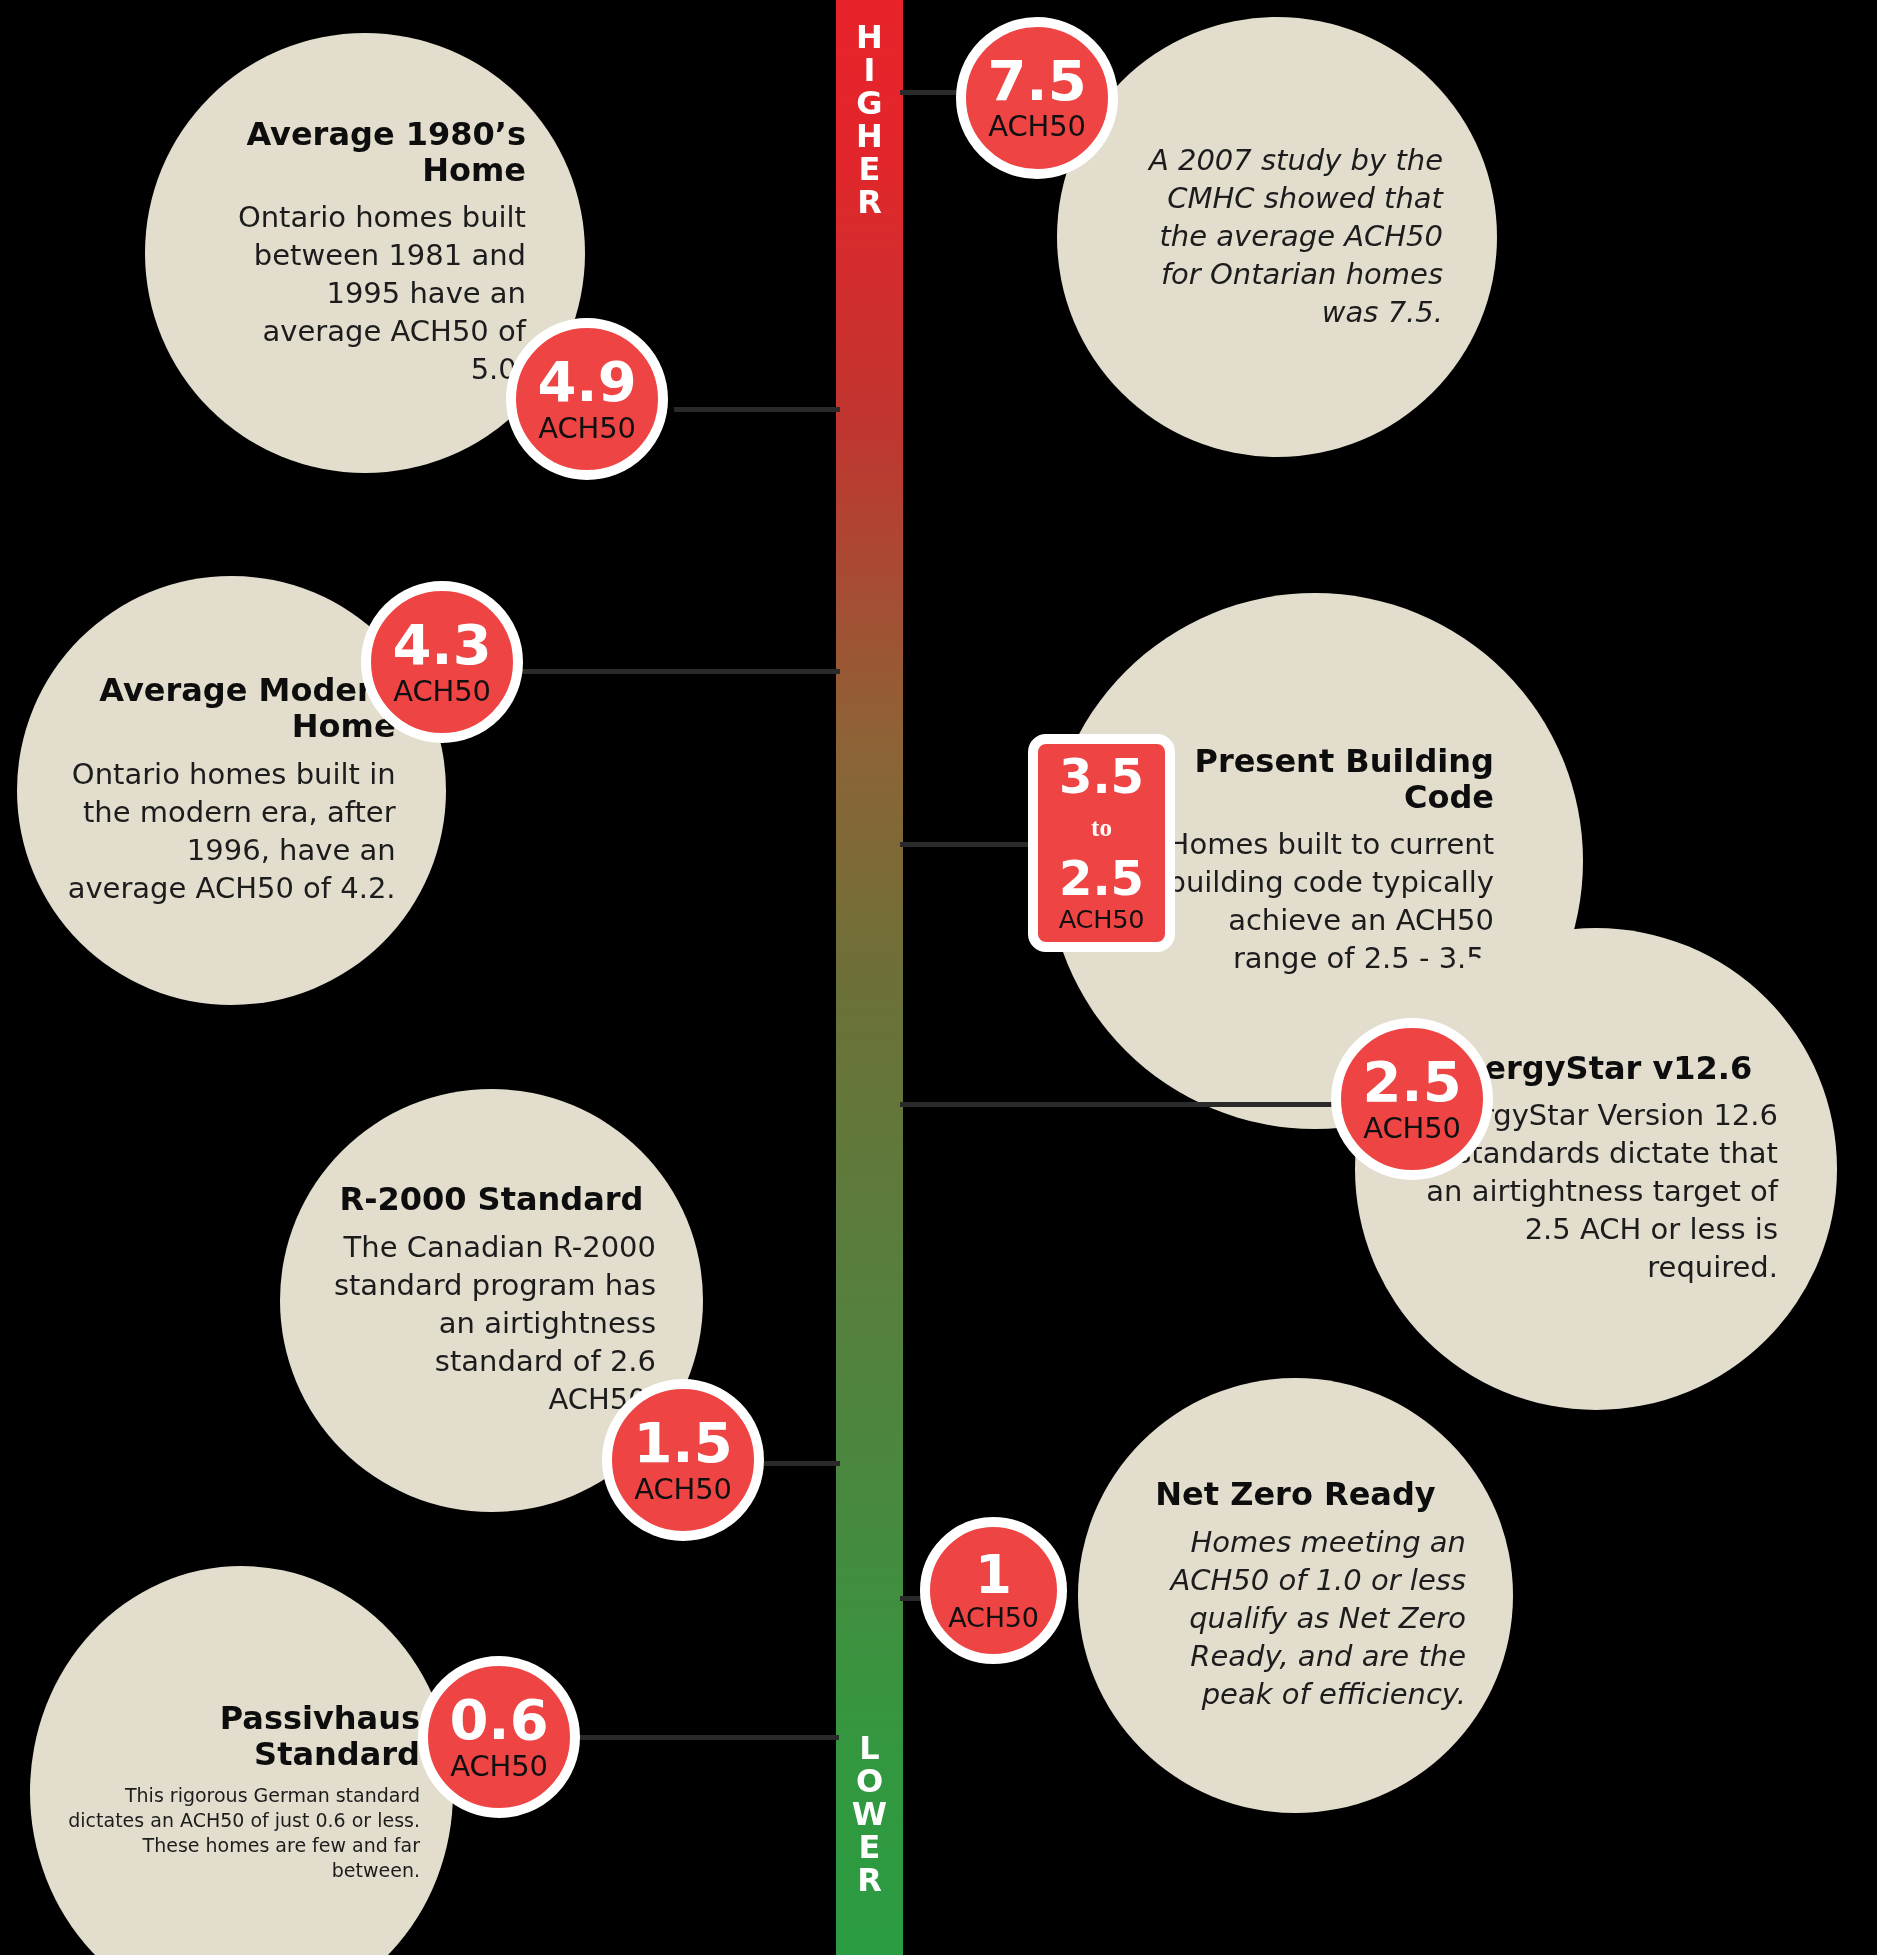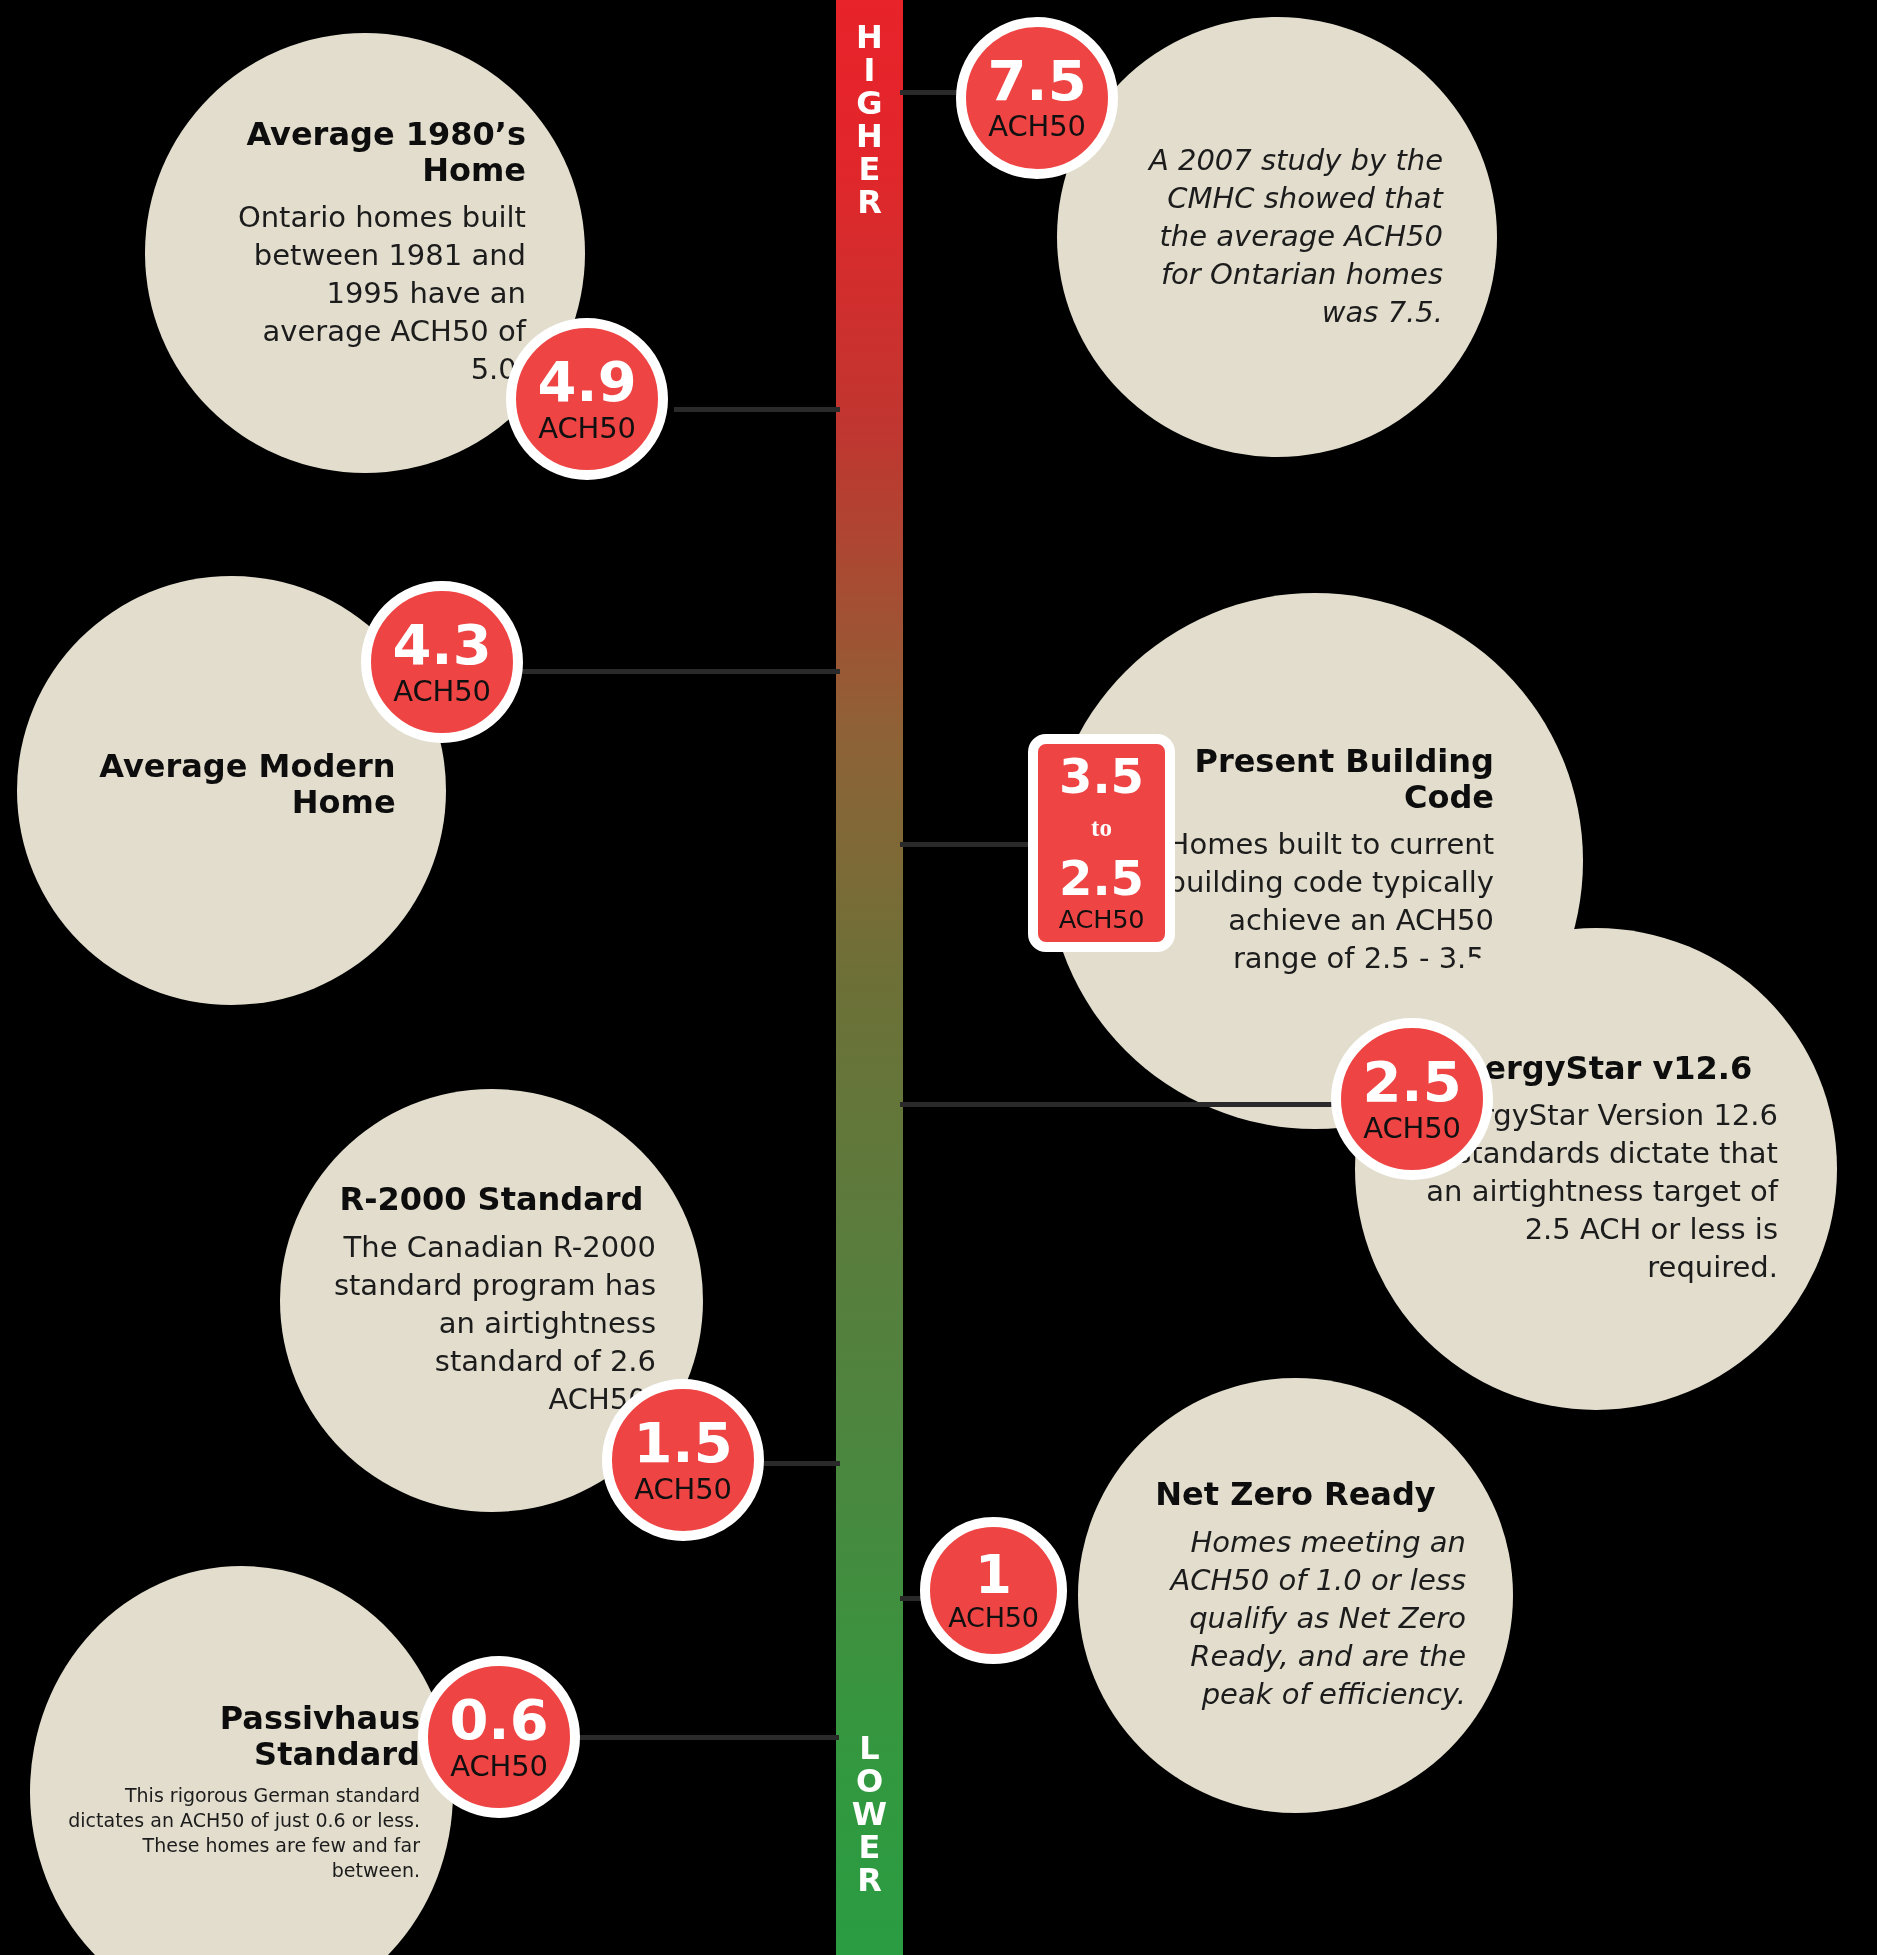--- a/index.html
+++ b/index.html
@@ -154,20 +154,21 @@
     <div class="b-title" style="font-size:32px;">Average 1980’s Home</div>
     <div class="b-body" style="font-size:29px;">Ontario homes built between 1981 and 1995 have an average ACH50 of 5.0.</div>
   </div>
   <div class="badge" style="left:506px; top:318px; width:162px; height:162px;">
     <div class="b-val" style="font-size:56px;">4.9</div>
     <div class="b-unit" style="font-size:29px; margin-top:5.3px;">ACH50</div>
   </div>
 
   <div class="bubble" style="left:16.6px; top:576px; width:429px; height:429px; padding:0 50px;">
     <div class="b-title" style="font-size:32px;">Average Modern Home</div>
+    <div class="b-body" style="font-size:29px;">Ontario homes built in the modern era, after 1996, have an average ACH50 of 4.2.</div>
   </div>
   <div class="badge" style="left:361px; top:581px; width:162px; height:162px;">
     <div class="b-val" style="font-size:56px;">4.3</div>
     <div class="b-unit" style="font-size:29px; margin-top:5.3px;">ACH50</div>
   </div>
 
   <div class="bubble" style="left:280px; top:1089px; width:423px; height:423px; padding:0 47px;">
     <div class="b-title" style="font-size:32px;">R-2000 Standard</div>
     <div class="b-body" style="font-size:29px;">The Canadian R-2000 standard program has an airtightness standard of 2.6 ACH50.</div>
   </div>

